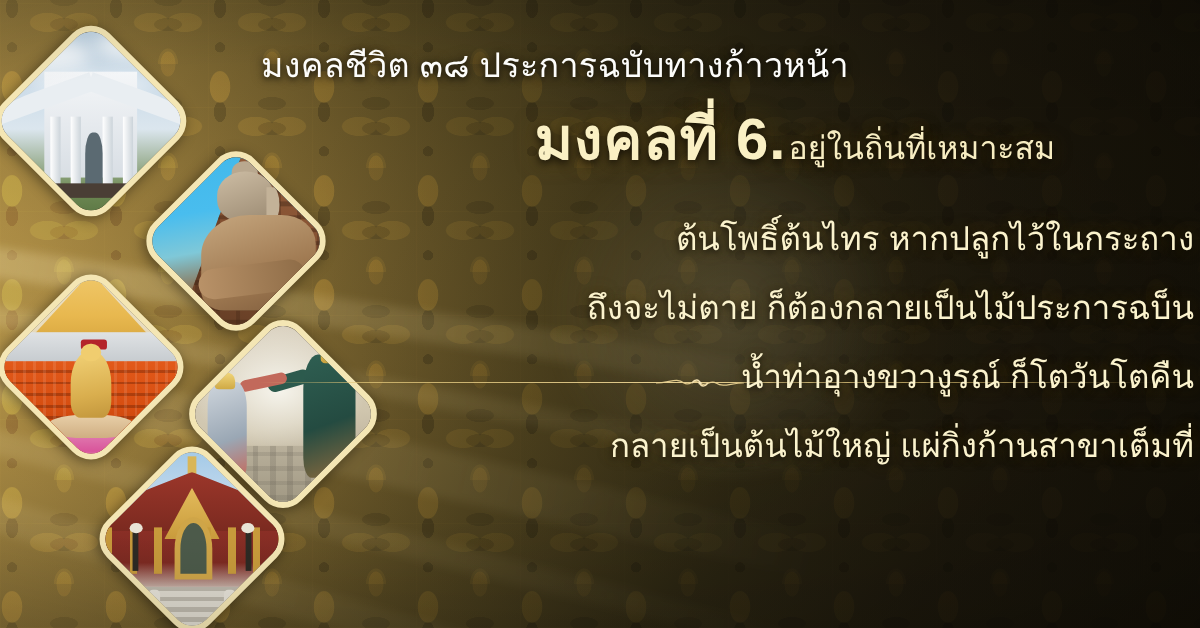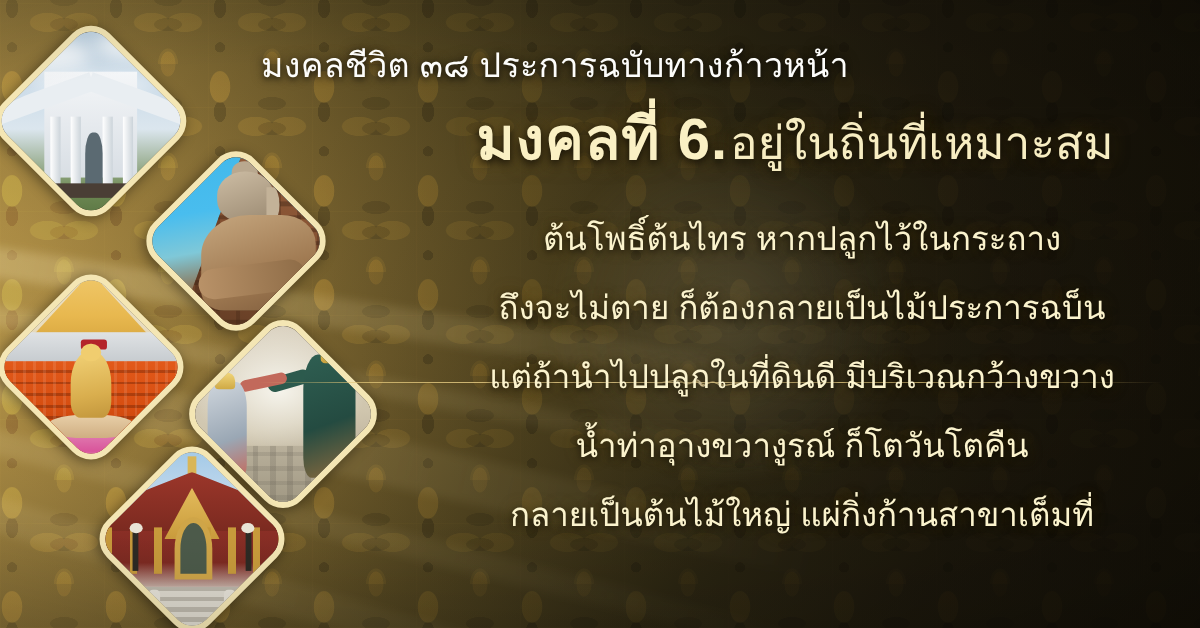--- a/index.html
+++ b/index.html
@@ -282,29 +282,29 @@
     line-height:1.08;
     white-space:nowrap;
   }
   .title-main{
     font-size:58px;font-weight:700;
     color:#faf0c4;
     letter-spacing:1px;
     text-shadow:0 3px 10px rgba(0,0,0,.80), 0 0 22px rgba(120,90,20,.55);
   }
   .title-sub{
-    font-size:46px;font-weight:400;
+    font-size:32px;font-weight:400;
     color:#f7edc2;
     margin-left:2px;
     text-shadow:0 3px 9px rgba(0,0,0,.78), 0 0 18px rgba(120,90,20,.5);
   }
 
   .body-block{
-    position:absolute;left:422px;top:222px;width:760px;
-    text-align:center;
+    position:absolute;left:434px;top:222px;width:760px;
+    text-align:right;
   }
   .body-line{
     font-size:33px;font-weight:400;
     color:#fbf3cd;
     line-height:1.0;
     margin:0 0 36px 0;
     white-space:nowrap;
     text-shadow:0 2px 7px rgba(0,0,0,.78), 0 0 16px rgba(110,84,18,.45);
   }
   .body-line:last-child{margin-bottom:0;margin-top:28px;}
@@ -429,18 +429,17 @@
     <svg class="orn" viewBox="0 0 92 15">
       <path d="M2 8 C16 8, 22 2, 30 8 C36 12, 40 3, 46 8 C52 13, 56 4, 62 8 C70 13, 76 8, 90 8" fill="none" stroke="#e8d191" stroke-width="1.2" opacity=".95"></path>
       <path d="M38 8 C41 4, 45 4, 46 8 C47 12, 51 12, 54 8" fill="none" stroke="#f2dfae" stroke-width="1.4"></path>
       <circle cx="46" cy="8" r="1.6" fill="#f6e6bb"></circle>
     </svg>
   </div>
 
   <div class="body-block">
     <p class="body-line">ต้นโพธิ์ต้นไทร หากปลูกไว้ในกระถาง</p>
     <p class="body-line">ถึงจะไม่ตาย ก็ต้องกลายเป็นไม้ประการฉบ็น</p>
-    <p class="body-line">แต่ถ้านำไปปลูกในที่ดินดี มีบริเวณกว้างขวาง</p>
     <p class="body-line">น้ำท่าอุางขวางูรณ์ ก็โตวันโตคืน</p>
     <p class="body-line">กลายเป็นต้นไม้ใหญ่ แผ่กิ่งก้านสาขาเต็มที่</p>
   </div>
 
 </div>
 
 </body></html>

